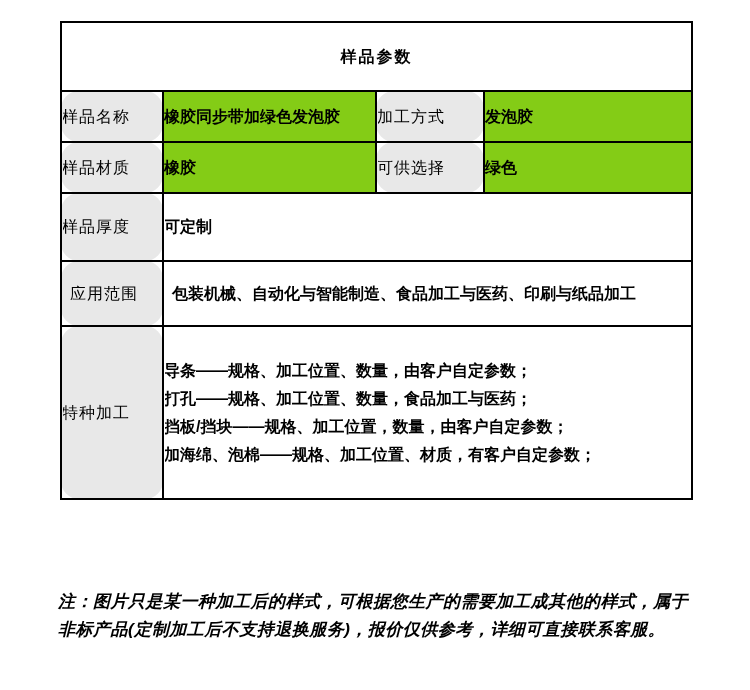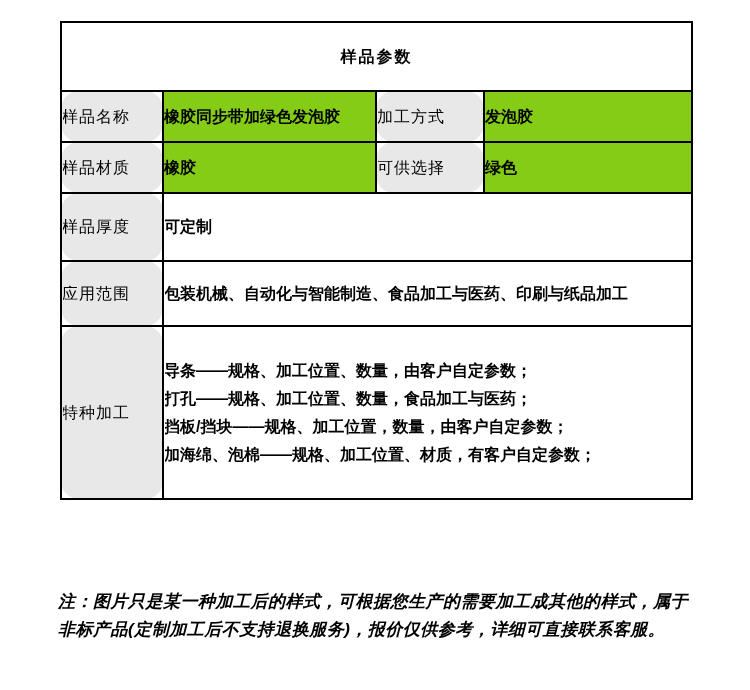--- a/index.html
+++ b/index.html
@@ -58,21 +58,21 @@
   td.val-left {
     background: #ffffff;
     text-align: left;
     font-weight: 700;
     padding-left: 16px;
     padding-right: 10px;
     border-radius: 13px;
   }
   tr.r-small  td { height: 49px; }
   tr.r-thick  td { height: 66px; margin-left: 28px; }
-  tr.r-apply  td { height: 63px; }
+  tr.r-apply  td { height: 63px; padding-left: 8px; }
   tr.r-special td { height: 171px; margin-top: 48px; }
   tr.r-joint  td { height: 58px; }
   .special-line {
     font-weight: 700;
     line-height: 28px;
     white-space: nowrap;
   }
   .note {
     position: absolute;
     left: 58px;

